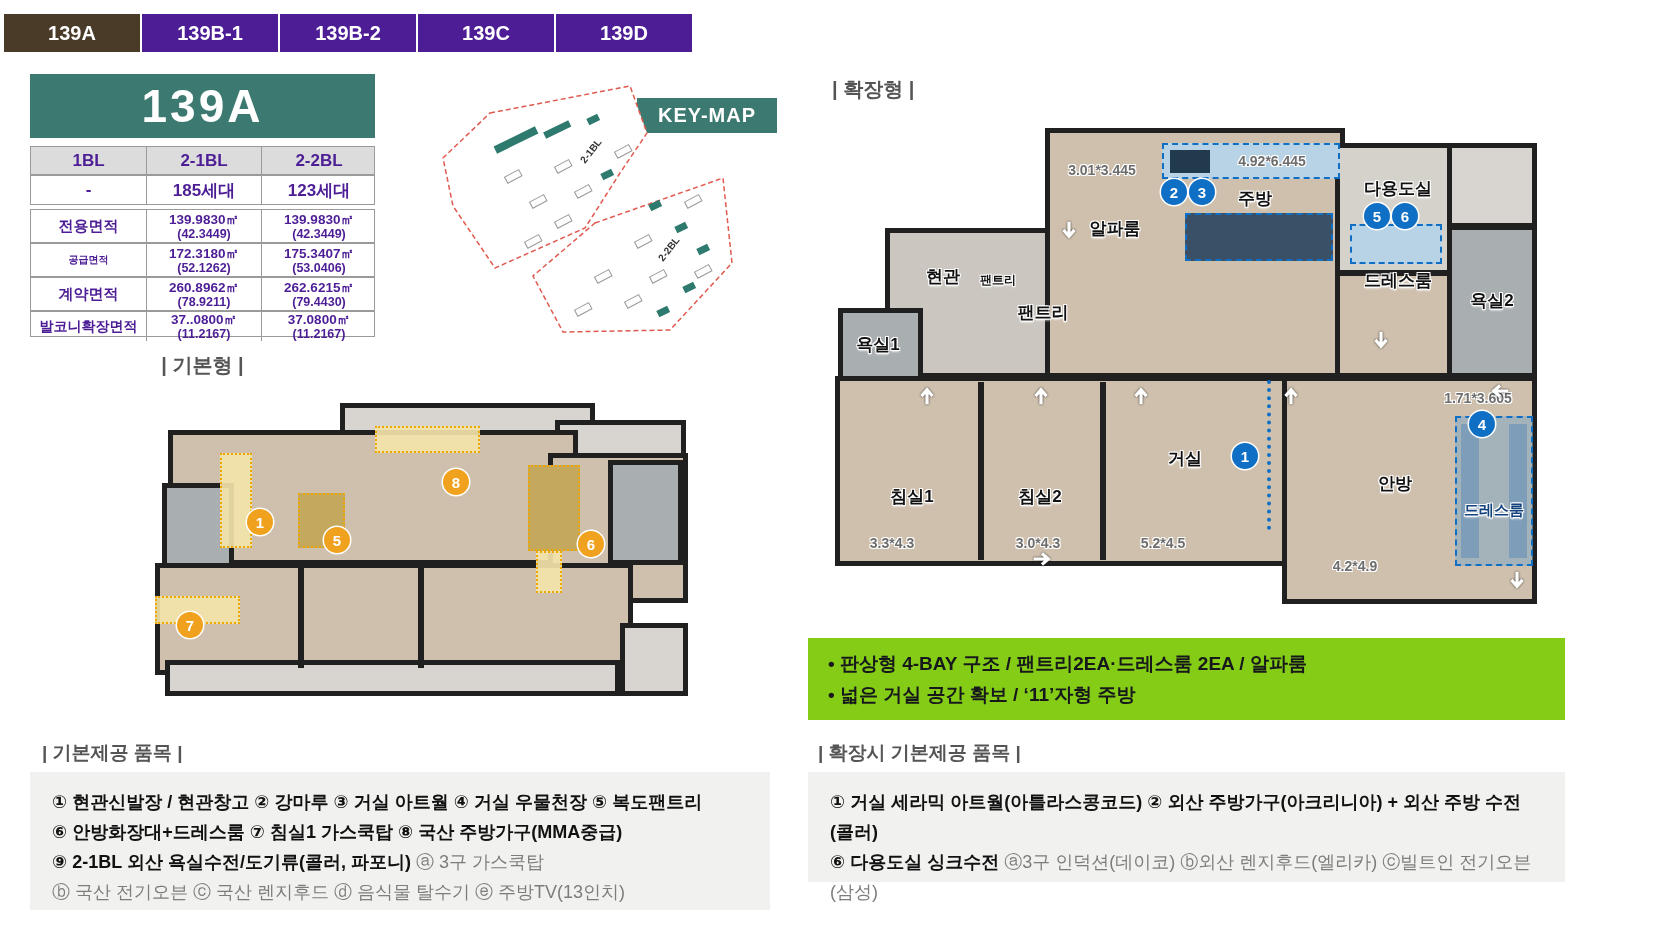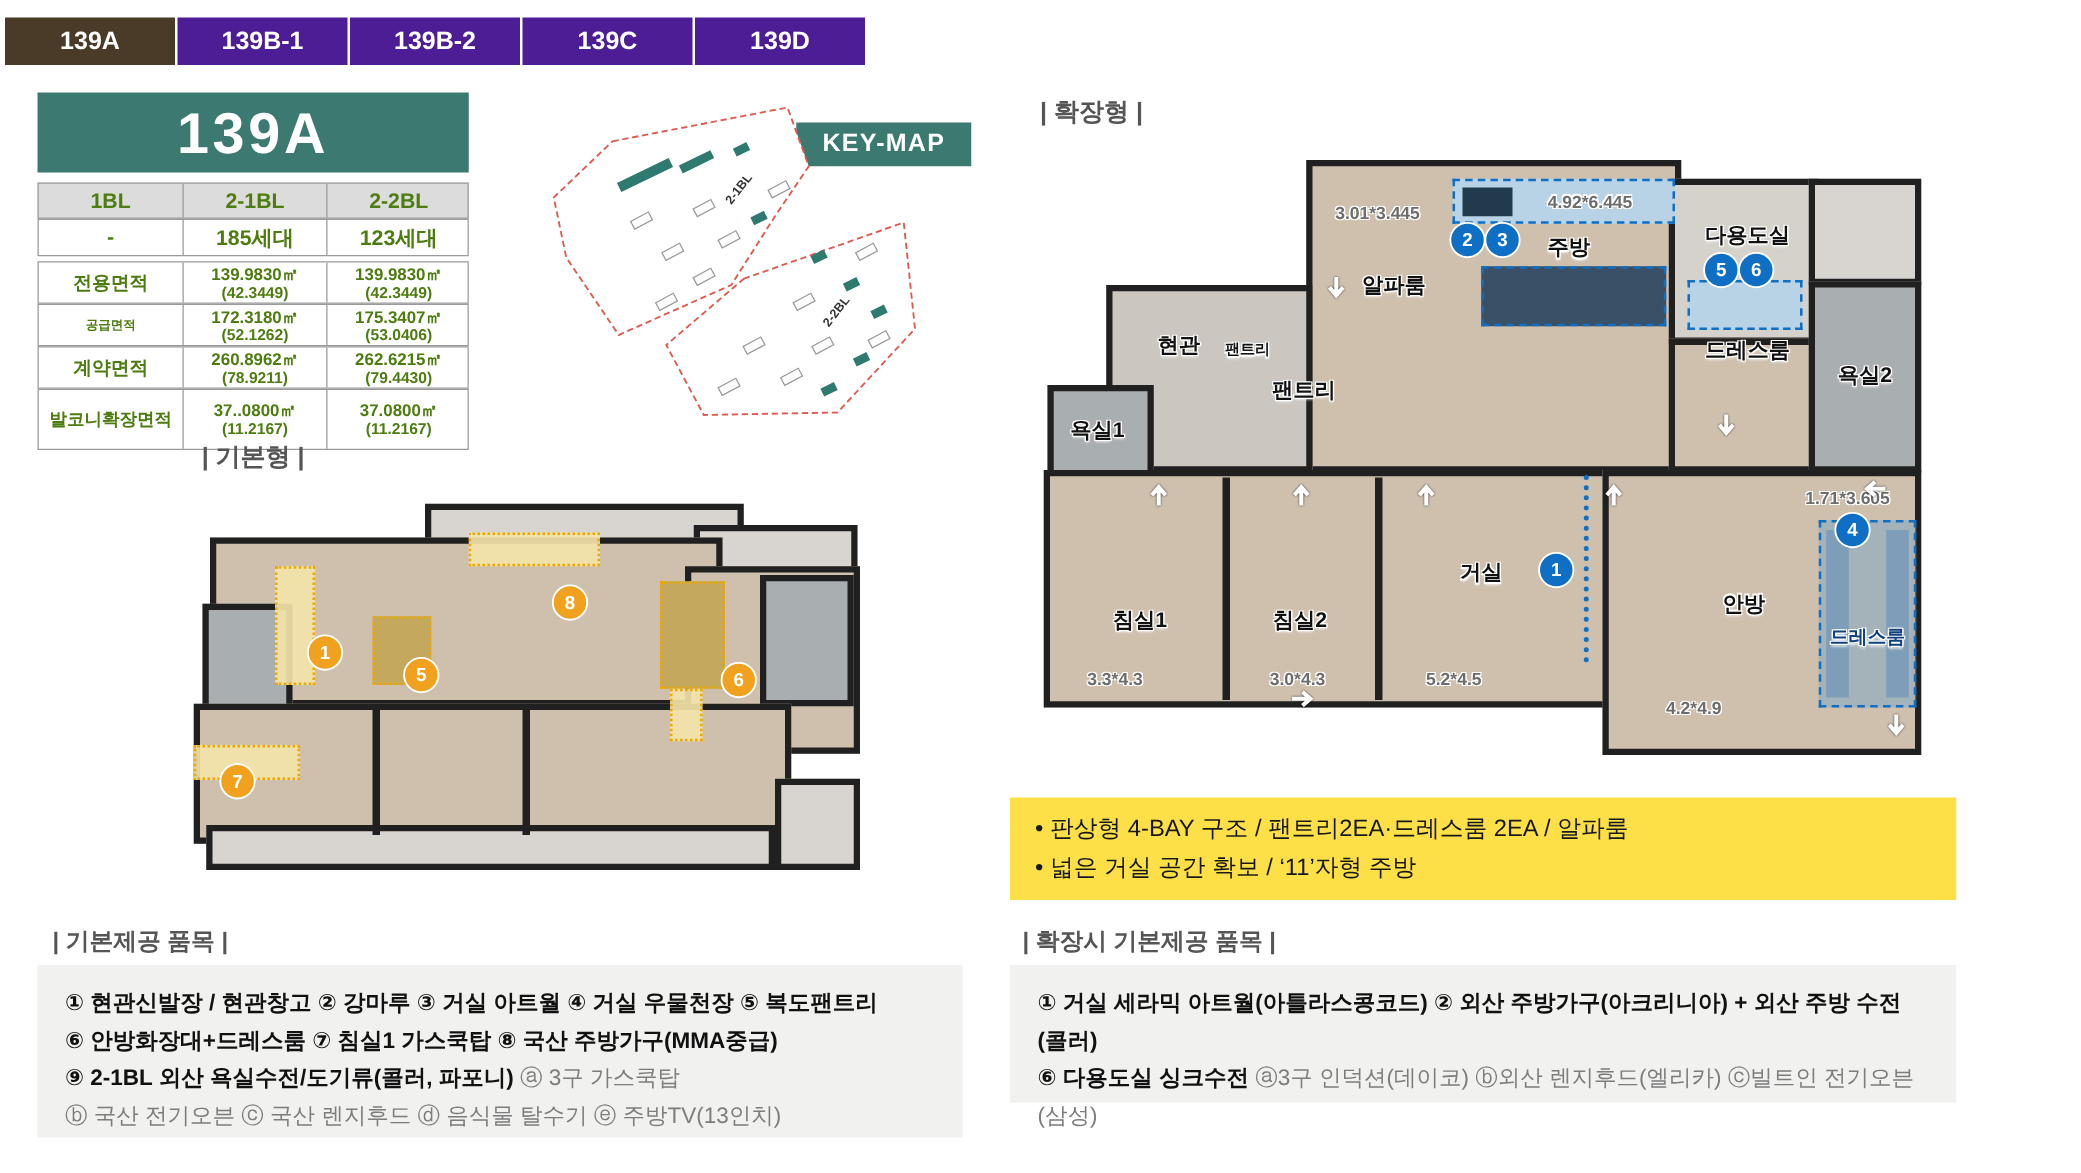--- a/index.html
+++ b/index.html
@@ -9,21 +9,21 @@
   
   .tab{position:absolute;top:14px;height:38px;width:136px;background:#4c1d95;color:#fff;
        font-size:20px;font-weight:bold;display:flex;align-items:center;justify-content:center;cursor:pointer;}
   .tab.active{background:#4a3b28;}
   
   .card-title{position:absolute;left:30px;top:74px;width:345px;height:64px;background:#3c7a71;color:#fff;
        font-size:46px;font-weight:bold;letter-spacing:3px;display:flex;align-items:center;justify-content:center;}
   .trow{position:absolute;left:30px;width:345px;display:grid;grid-template-columns:115px 115px 115px;
        box-sizing:border-box;border:1px solid #9a9a9a;}
   .trow .cell{display:flex;flex-direction:column;align-items:center;justify-content:center;
-       border-left:1px solid #9a9a9a;font-weight:bold;color:#4d7c0f;box-sizing:border-box;}
+       border-left:1px solid #9a9a9a;font-weight:bold;color:#4c1d95;box-sizing:border-box;}
   .trow .cell:first-child{border-left:none;}
   .hdr{background:#dcdcdc;font-size:17px;}
   .val{font-size:13.5px;line-height:15px;}
   .sub{font-size:12.5px;line-height:14px;}
   .sec-head{position:absolute;font-size:20px;font-weight:bold;color:#555;}
   
   .keymap-badge{position:absolute;left:637px;top:98px;width:140px;height:35px;background:#3c7a71;color:#fff;
        font-size:20px;font-weight:bold;letter-spacing:1px;display:flex;align-items:center;justify-content:center;}
   
   .plan{position:absolute;}
@@ -42,22 +42,22 @@
       display:flex;align-items:center;justify-content:center;transform:translate(-50%,-50%);box-shadow:0 0 0 1.5px #fff;}
   .badge-b{background:#0f6fc5;}
   .badge-o{background:#f0a11e;}
   .hl-y{position:absolute;background:rgba(243,227,169,.92);border:2px dotted #eda800;box-sizing:border-box;}
   .hl-yd{position:absolute;background:#c3a85e;border:2px dotted #eda800;box-sizing:border-box;}
   .hl-b{position:absolute;background:#b9d3e6;border:2px dashed #0f6fc5;box-sizing:border-box;}
   .island{position:absolute;background:#3a5066;border:2px dashed #0f6fc5;box-sizing:border-box;}
   .dotline{position:absolute;border-left:4px dotted #0f6fc5;}
   .arr{position:absolute;filter:drop-shadow(0 0 1px rgba(0,0,0,.7));}
   
-  .summary{position:absolute;left:808px;top:638px;width:757px;height:82px;background:#fde047;box-sizing:border-box;
-      padding:10px 20px;font-size:19px;font-weight:normal;color:#16181c;line-height:31px;white-space:pre;}
+  .summary{position:absolute;left:808px;top:638px;width:757px;height:82px;background:#84cc16;box-sizing:border-box;
+      padding:10px 20px;font-size:19px;font-weight:bold;color:#16181c;line-height:31px;white-space:pre;}
   .itembox{position:absolute;background:#f1f1ef;box-sizing:border-box;padding:15px 22px;font-size:18px;
       font-weight:bold;color:#111;line-height:30px;}
   .gray-t{font-weight:normal;color:#7d7d7d;}
   .km-label{font-size:10px;font-weight:bold;fill:#333;}
 </style>
 </head>
 <body>
 
 <div class="stage">
 
@@ -104,21 +104,21 @@
     <div class="cell" style="font-size:15px">계약면적</div>
     <div class="cell">
         <span class="val">260.8962㎡</span>
         <span class="sub">(78.9211)</span>
       </div>
     <div class="cell">
         <span class="val">262.6215㎡</span>
         <span class="sub">(79.4430)</span>
       </div>
   </div>
-  <div class="trow" style="top:311px;height:49px">
+  <div class="trow" style="top:311px;height:26px">
     <div class="cell" style="font-size:14px">발코니확장면적</div>
     <div class="cell">
         <span class="val">37..0800㎡</span>
         <span class="sub">(11.2167)</span>
       </div>
     <div class="cell">
         <span class="val">37.0800㎡</span>
         <span class="sub">(11.2167)</span>
       </div>
   </div>

